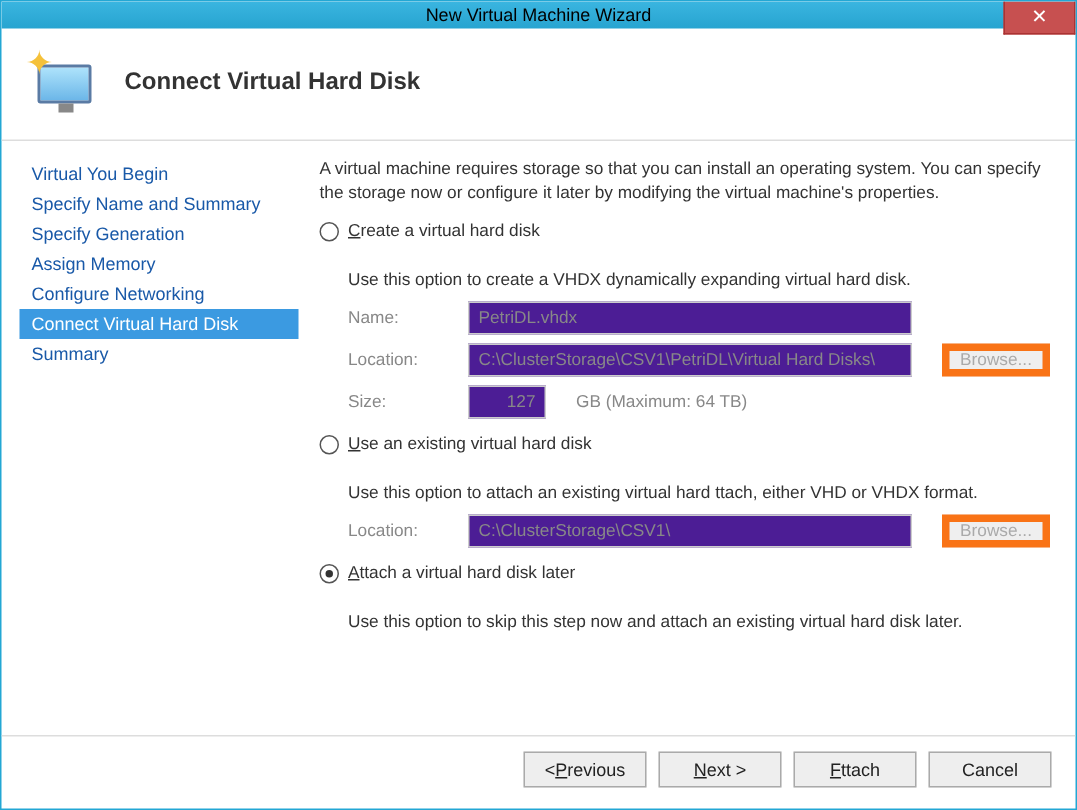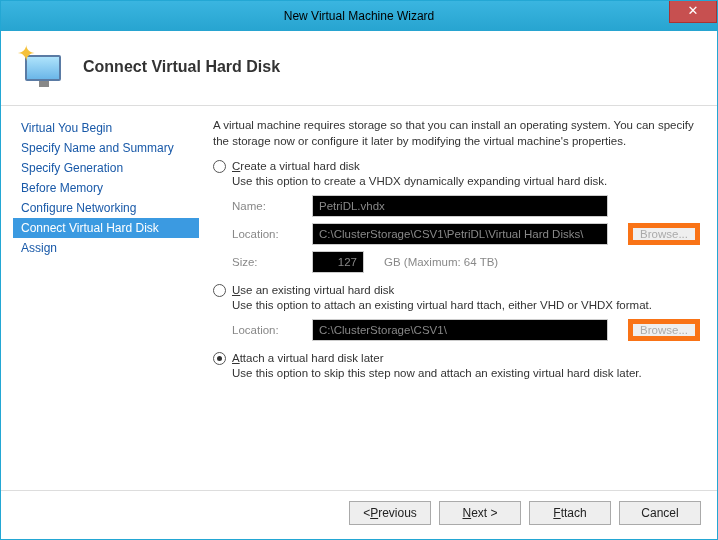--- a/index.html
+++ b/index.html
@@ -6,21 +6,21 @@
   body {
     margin: 0; padding: 0;
     font-family: "Segoe UI", Tahoma, sans-serif;
     font-size: 12px;
     background: #fff;
     width: 718px; height: 540px;
     border: 1px solid #23a7d4;
     display: flex; flex-direction: column;
   }
   .titlebar {
-    height: 30px;
+    height: 18px;
     background: linear-gradient(#3ab5e0, #27a4d0);
     display: flex; align-items: center;
     position: relative;
     color: #000;
   }
   .title-text { flex: 1; text-align: center; font-size: 12px; }
   .close-btn {
     position: absolute; right: 0; top: 0;
     width: 48px; height: 22px;
     background: #c75050;
@@ -86,26 +86,26 @@
   .opt-head { display: flex; align-items: center; gap: 6px; }
   .radio {
     width: 13px; height: 13px; border: 1px solid #555; border-radius: 50%;
     background: #fff; margin-top: 1px; flex-shrink: 0;
     display: flex; align-items: center; justify-content: center;
   }
   .radio.selected::after {
     content: ""; width: 5px; height: 5px; background: #333; border-radius: 50%;
   }
   .radio + .label u { text-decoration: underline; }
-  .hint { margin-left: 19px; margin-top: 2px; color: #333; }
+  .hint { margin-left: 19px; margin-top: 20px; color: #333; }
   .disabled-area { margin-left: 19px; margin-top: 8px; color: #888; }
   .row { display: flex; align-items: center; gap: 20px; margin-bottom: 6px; }
   .row-label { width: 60px; text-align: left; color: #888; }
   .txt, .num {
-    height: 22px; border: 1px solid #ccc; background: #000000;
+    height: 22px; border: 1px solid #ccc; background: #4c1d95;
     padding: 0 6px; color: #888; font-size: 11.5px;
     display: flex; align-items: center;
   }
   .txt { width: 296px; }
   .num { width: 52px; justify-content: flex-end; }
   .btn-disabled {
     width: 72px; height: 22px; border: 5px solid #f97316;
     color: #aaa; background: #efefef;
     font-size: 11.5px; display: flex; align-items: center; justify-content: center;
   }
@@ -137,24 +137,24 @@
     <div class="star">✦</div>
   </div>
   <div class="page-title">Connect Virtual Hard Disk</div>
 </div>
 
 <div class="body">
   <div class="sidebar">
     <div class="step">Virtual You Begin</div>
     <div class="step">Specify Name and Summary</div>
     <div class="step">Specify Generation</div>
-    <div class="step">Before Memory</div>
+    <div class="step">Assign Memory</div>
     <div class="step">Configure Networking</div>
     <div class="step active">Connect Virtual Hard Disk</div>
-    <div class="step">Assign</div>
+    <div class="step">Summary</div>
   </div>
 
   <div class="content">
     <div class="intro">A virtual machine requires storage so that you can install an operating system. You can specify the storage now or configure it later by modifying the virtual machine's properties.</div>
 
     <div class="opt">
       <div class="opt-head">
         <div class="radio"></div>
         <div class="label"><u>C</u><span>reate a virtual hard disk</span></div>
       </div>

